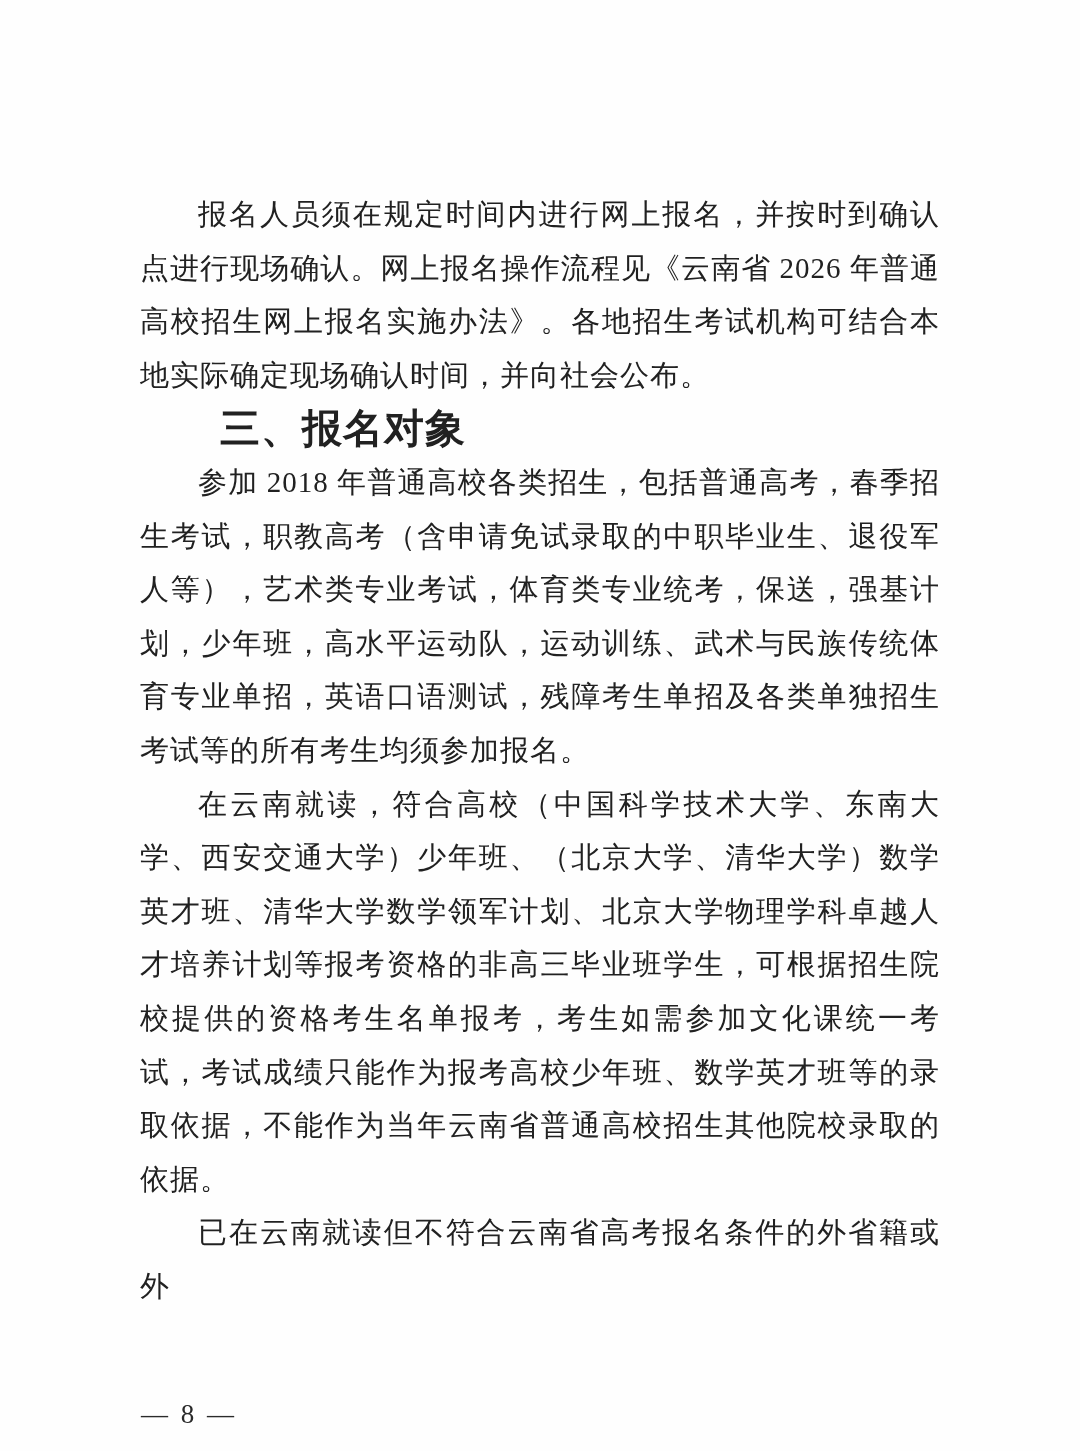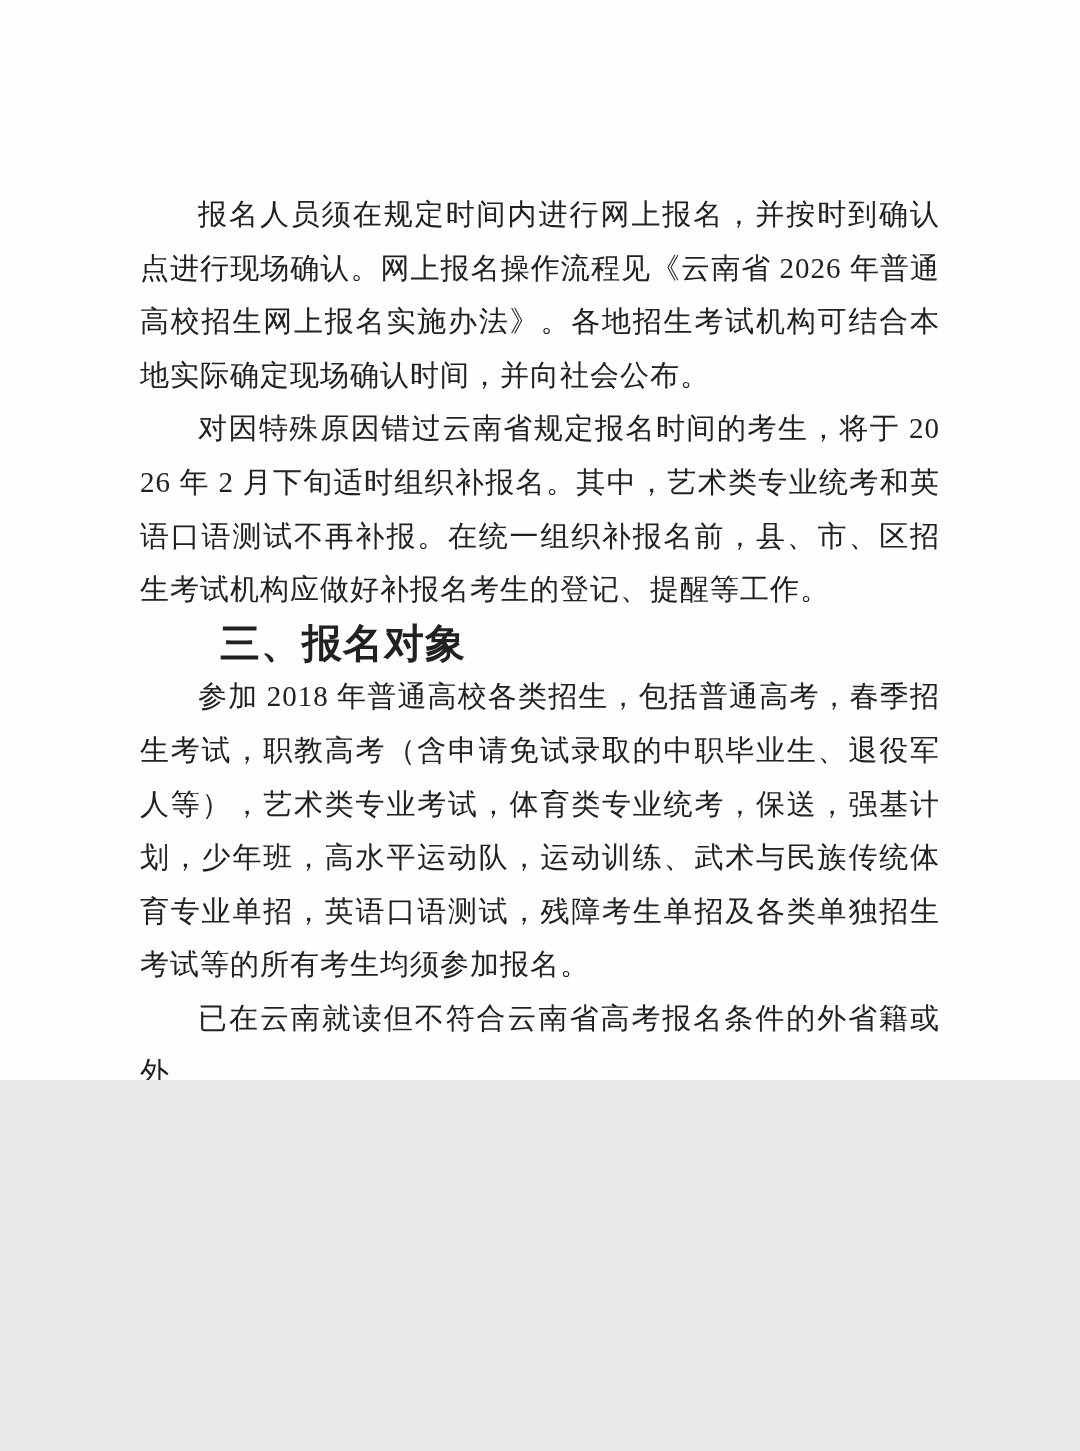--- a/index.html
+++ b/index.html
@@ -3,21 +3,21 @@
 <meta charset="utf-8">
 <style>
   html, body {
     margin: 0;
     padding: 0;
     background: #e9e9e9;
   }
   .page {
     position: relative;
     width: 1080px;
-    height: 1080px;
+    height: 1451px;
     margin: 0 auto;
     background: #fefefe;
     overflow: hidden;
     font-family: "Liberation Serif", "DejaVu Serif", serif;
     color: #212121;
   }
   .content {
     position: absolute;
     left: 140px;
     top: 188px;
@@ -51,19 +51,19 @@
     letter-spacing: 3px;
     color: #2a2a2a;
   }
 </style>
 </head>
 <body>
 
 <div class="page">
   <div class="content">
     <p class="para">报名人员须在规定时间内进行网上报名，并按时到确认点进行现场确认。网上报名操作流程见《云南省 2026 年普通高校招生网上报名实施办法》。各地招生考试机构可结合本地实际确定现场确认时间，并向社会公布。</p>
-    <p class="para">对因特殊原因错过云南省规定报名时间的考生，将于 2026 年 2 月下旬适时组织补报名。其中，艺术类专业统考和英语口语测试不再补报。在统一组织补报名前，县、市、区招生考试机构应做好补报名考生的登记、提醒等工作。</p>
     <h2 class="heading">三、报名对象</h2>
     <p class="para">参加 2018 年普通高校各类招生，包括普通高考，春季招生考试，职教高考（含申请免试录取的中职毕业生、退役军人等），艺术类专业考试，体育类专业统考，保送，强基计划，少年班，高水平运动队，运动训练、武术与民族传统体育专业单招，英语口语测试，残障考生单招及各类单独招生考试等的所有考生均须参加报名。</p>
+    <p class="para">在云南就读，符合高校（中国科学技术大学、东南大学、西安交通大学）少年班、（北京大学、清华大学）数学英才班、清华大学数学领军计划、北京大学物理学科卓越人才培养计划等报考资格的非高三毕业班学生，可根据招生院校提供的资格考生名单报考，考生如需参加文化课统一考试，考试成绩只能作为报考高校少年班、数学英才班等的录取依据，不能作为当年云南省普通高校招生其他院校录取的依据。</p>
     <p class="para">已在云南就读但不符合云南省高考报名条件的外省籍或外</p>
   </div>
   <div class="footer">— 8 —</div>
 </div>
 
 </body></html>

